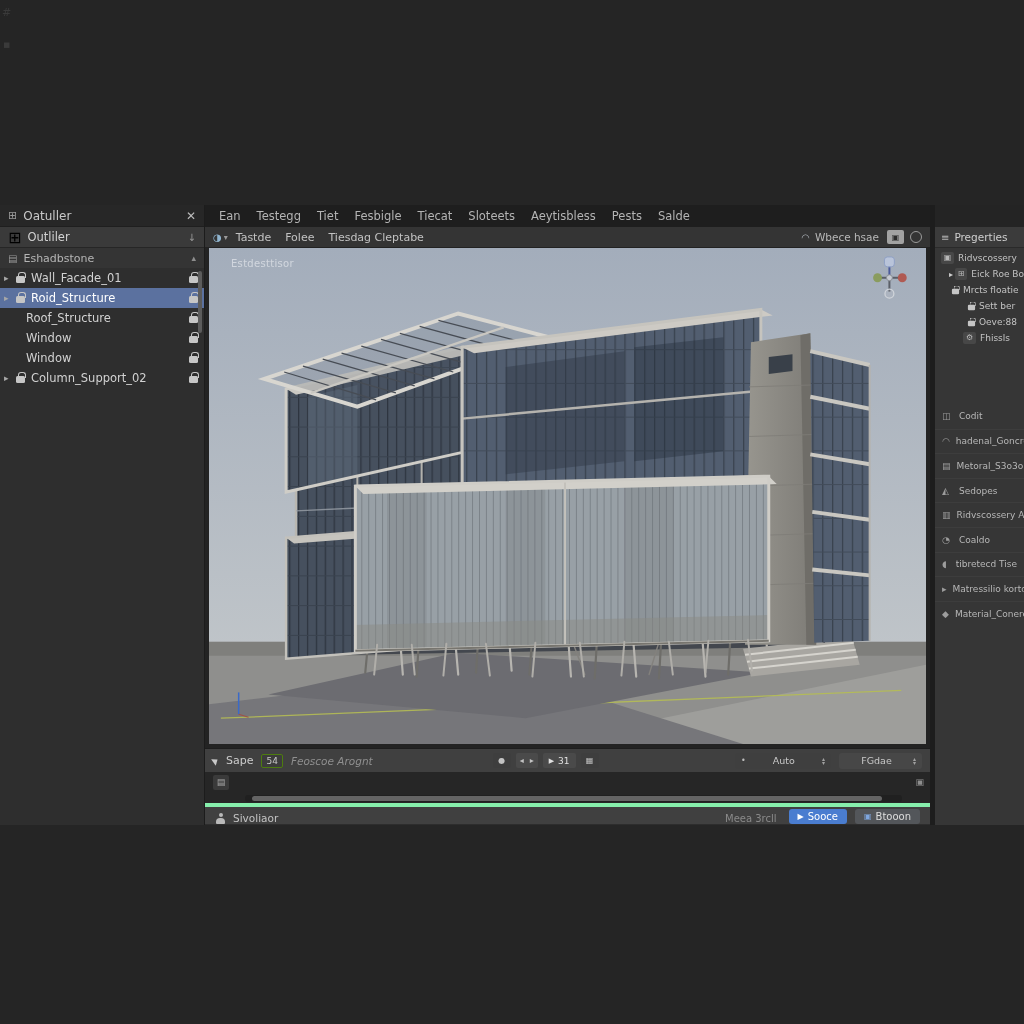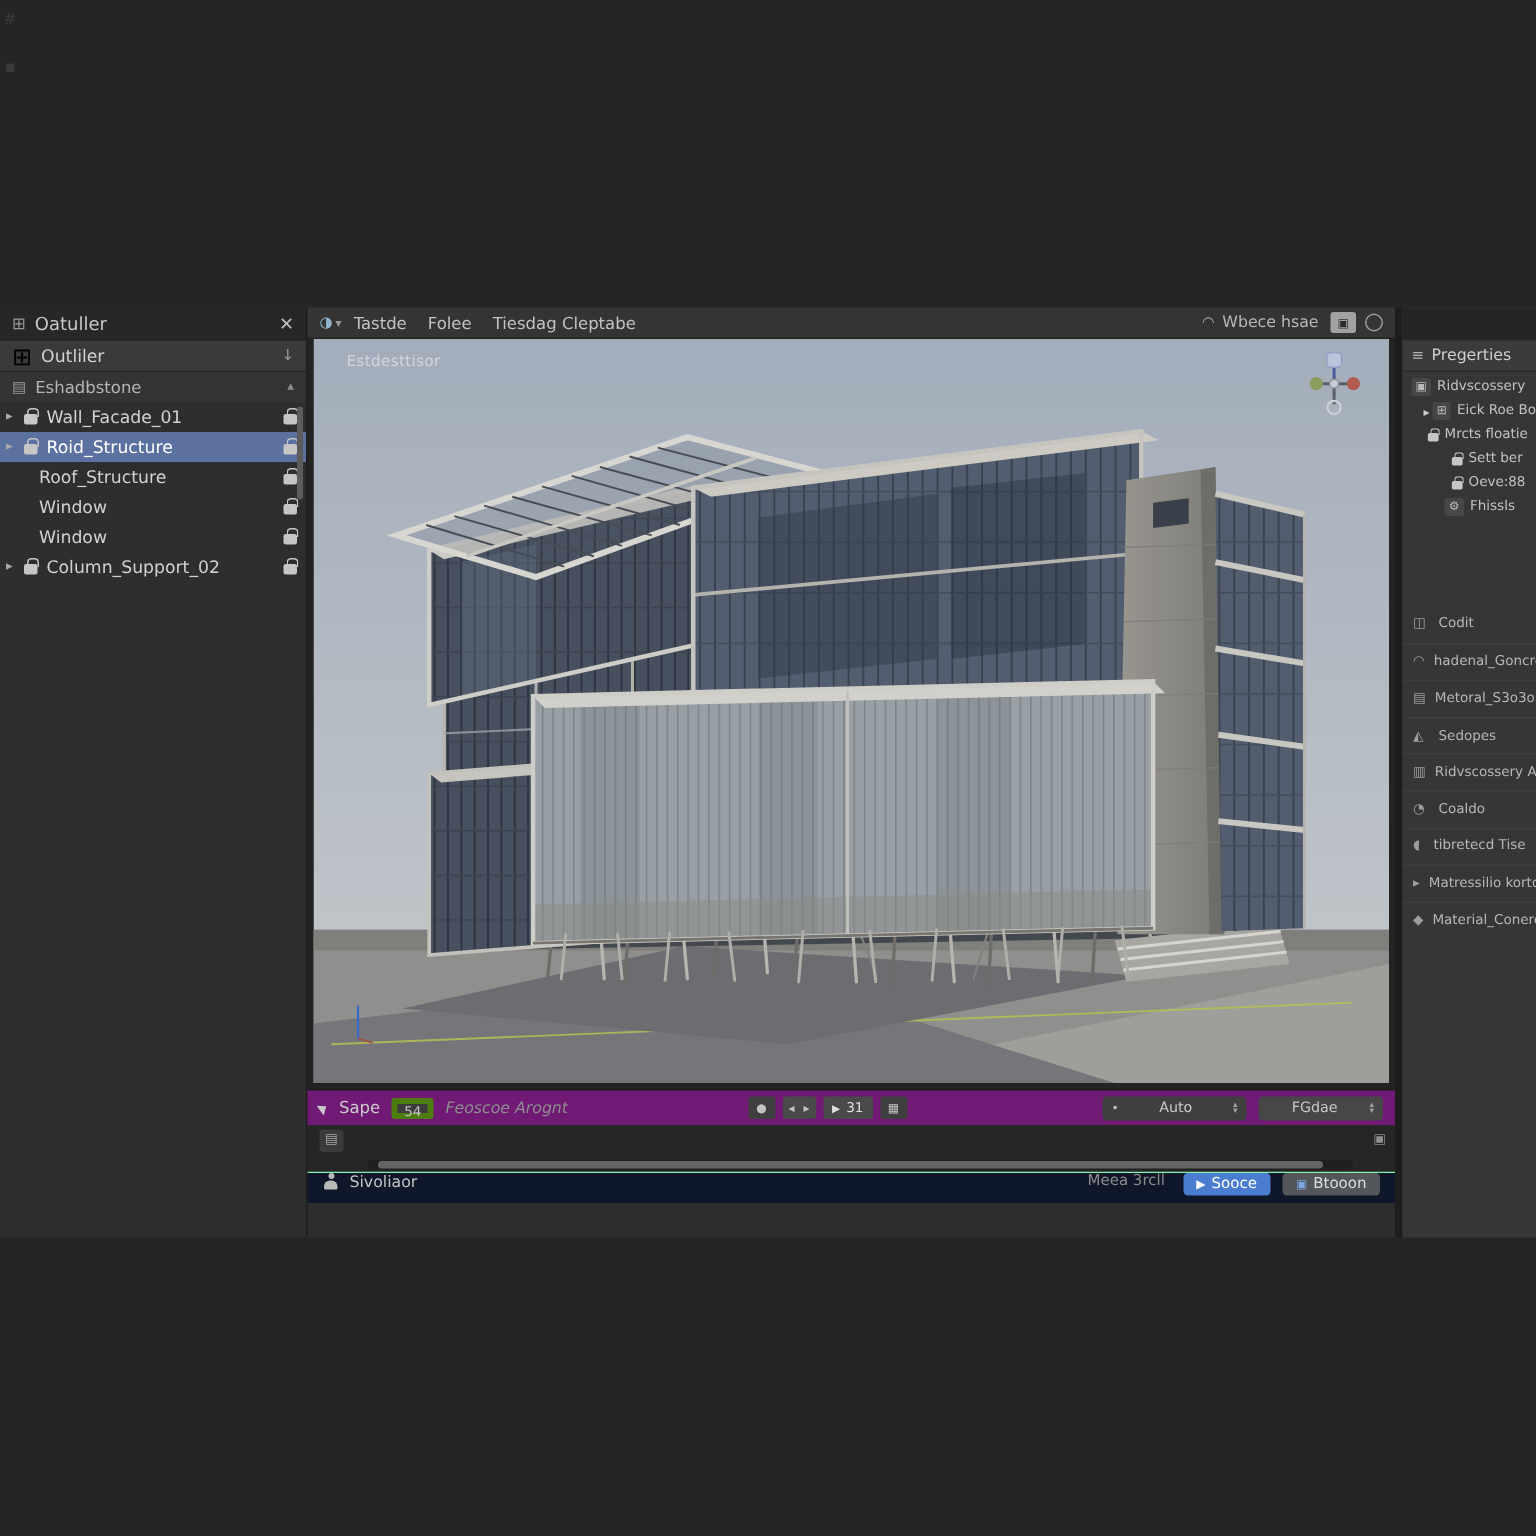--- a/index.html
+++ b/index.html
@@ -48,24 +48,24 @@
   .vp-header .magnet { color:#aeb4ba; font-size:10px; margin-right:5px; }
   .vp-header .wlabel { color:#b8b8b8; font-size:10.5px; margin-right:8px; }
   .vp-hbtn { width:17px; height:14px; background:#a2a2a2; border-radius:2px; display:flex; align-items:center; justify-content:center; color:#2c2c2c; font-size:8px; margin-right:6px; }
   .vp-hcirc { width:12px; height:12px; border:1.5px solid #9a9a9a; border-radius:50%; }
 
   .viewport { position:relative; height:500px; background:#232323; padding:0 4px 4px 4px; }
   .viewport svg { width:100%; height:100%; display:block; }
   .vp-label { position:absolute; left:26px; top:10px; color:#dde1e7; font-size:10px; opacity:.8; letter-spacing:.3px; }
 
   
-  .playbar { height:24px; background:#701a75; display:flex; align-items:center; padding:0 8px; border-top:1px solid #1e1e1e; }
+  .playbar { height:24px; background:#404040; display:flex; align-items:center; padding:0 8px; border-top:1px solid #1e1e1e; }
   .cursor-tri { width:0; height:0; border-left:5px solid #c9c9c9; border-top:4px solid transparent; border-bottom:4px solid transparent; transform:rotate(-35deg); margin-right:8px; }
   .playbar .plabel { color:#cccccc; font-size:11px; margin-right:8px; }
-  .pbadge { background:#3c3c3c; border:4px solid #4d7c0f; border-radius:2px; color:#c9c9c9; font-size:9px; padding:0 4px; height:14px; line-height:13px; margin-right:8px; }
+  .pbadge { background:#3c3c3c; border:1px solid #4d7c0f; border-radius:2px; color:#c9c9c9; font-size:9px; padding:0 4px; height:14px; line-height:13px; margin-right:8px; }
   .pmode { color:#8f8f8f; font-size:10.5px; font-style:italic; }
   .pb-cluster { display:flex; align-items:center; gap:5px; margin-left:120px; }
   .pb-btn { height:15px; min-width:18px; background:#3e3e3e; border-radius:2px; color:#c3c3c3; font-size:8px; display:flex; align-items:center; justify-content:center; padding:0 4px; }
   .pb-btn.grp { background:#4a4a4a; gap:6px; }
   .pb-frame { background:#4a4a4a; height:15px; border-radius:2px; color:#e0e0e0; font-size:9px; display:flex; align-items:center; gap:4px; padding:0 6px; }
   .playbar .pspace { flex:1; }
   .drop { height:16px; background:#3f3f3f; border-radius:3px; display:flex; align-items:center; padding:0 6px; gap:5px; margin-left:8px; }
   .drop .dot { color:#bdbdbd; font-size:8px; }
   .drop .dlabel { color:#c8c8c8; font-size:9.5px; flex:1; text-align:center; }
   .drop .updown { display:flex; flex-direction:column; line-height:4px; }
@@ -77,21 +77,21 @@
   .tl-icon { position:absolute; left:8px; top:3px; width:16px; height:15px; background:#3a3a3a; border-radius:2px; color:#a7a7a7; font-size:9px; text-align:center; line-height:15px; }
   .ruler { position:absolute; left:34px; right:26px; top:3px; height:17px; background:#191919; border-radius:2px; overflow:hidden; }
   .ruler::before { content:''; position:absolute; left:4px; right:4px; top:2px; height:6px;
      background:repeating-linear-gradient(90deg,#3c3c3c 0 1px,transparent 1px 8px); }
   .ruler span { position:absolute; top:5px; color:#8e8e8e; font-size:8px; white-space:nowrap; }
   .ruler-end { position:absolute; right:6px; top:5px; color:#8e8e8e; font-size:9px; }
   .hscroll { position:absolute; left:40px; right:28px; bottom:1px; height:7px; background:#202020; border-radius:3px; }
   .hscroll .thumb { position:absolute; left:1%; width:96%; top:1px; bottom:1px; background:#646464; border-radius:3px; }
 
   
-  .statusbar { height:21px; background:#0f172a; border-top:1px solid #86efac; display:flex; align-items:flex-start; padding:0 10px; }
+  .statusbar { height:21px; background:#404040; border-top:4px solid #86efac; display:flex; align-items:flex-end; padding:0 10px; }
   .person { position:relative; width:11px; height:11px; margin-right:7px; }
   .person::before { content:''; position:absolute; left:3.5px; top:0; width:4px; height:4px; border-radius:50%; background:#b9b9b9; }
   .person::after { content:''; position:absolute; left:1px; top:5px; width:9px; height:6px; border-radius:4px 4px 1px 1px; background:#b9b9b9; }
   .statusbar .sname { color:#c3c3c3; font-size:10.5px; flex:1; }
   .statusbar .hint { color:#8a8a8a; font-size:10px; margin-right:12px;margin-left:16px; }
   .btn { height:15px; border-radius:3px; font-size:10px; display:flex; align-items:center; gap:4px; padding:0 9px; }
   .btn.primary { background:#4a7dd0; color:#ffffff; margin-right:8px; }
   .btn.secondary { background:#53565a; color:#dedede; }
   .btn .bico { font-size:8px; }
   .btn.secondary .bico { color:#7fa7e0; }
@@ -169,20 +169,31 @@
           <span class="exp">▸</span>
           <span class="lock l"></span>
           <span class="name">Column_Support_02</span>
           <span class="lock r"></span>
         </div>
       </div>
       <div class="ol-scroll"></div>
     </div>
 
     <div class="center">
+      <div class="menubar">
+        <span>Ean</span>
+        <span>Testegg</span>
+        <span>Tiet</span>
+        <span>Fesbigle</span>
+        <span>Tiecat</span>
+        <span>Sloteets</span>
+        <span>Aeytisbless</span>
+        <span>Pests</span>
+        <span>Salde</span>
+      </div>
 
       <div class="vp-header">
         <span class="micon">◑</span>
         <span class="mcaret">▾</span>
         <span class="vm">Tastde</span>
         <span class="vm">Folee</span>
         <span class="vm">Tiesdag Cleptabe</span>
         <span class="spacer"></span>
         <span class="magnet">◠</span>
         <span class="wlabel">Wbece hsae</span>

